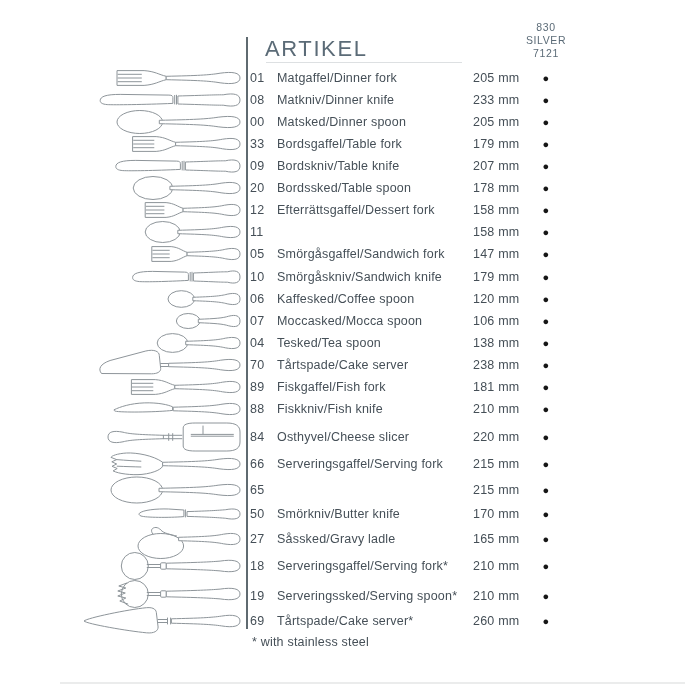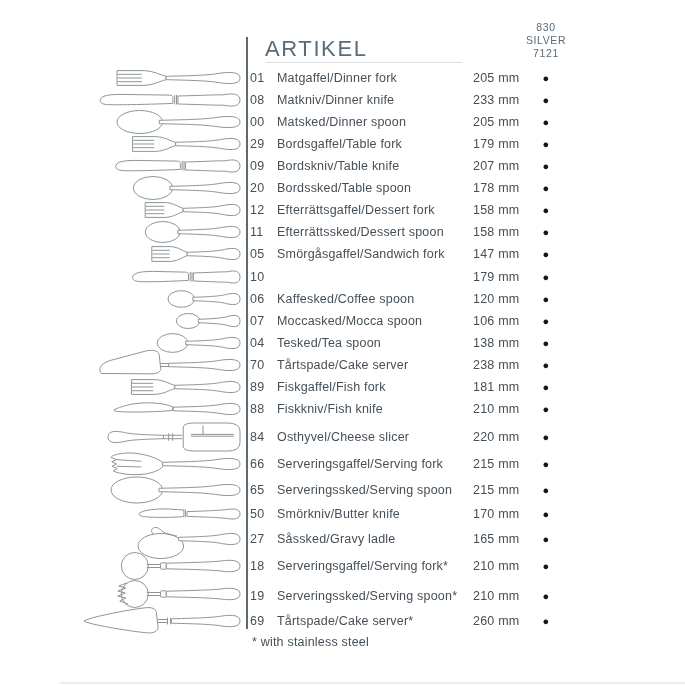--- a/index.html
+++ b/index.html
@@ -206,21 +206,21 @@
         <span class="size">233 mm</span>
         <span class="dot">●</span>
       </div>
       <div class="row" style="top: 113px;">
         <span class="code">00</span>
         <span class="name">Matsked/Dinner spoon</span>
         <span class="size">205 mm</span>
         <span class="dot">●</span>
       </div>
       <div class="row" style="top: 135px;">
-        <span class="code">29</span>
+        <span class="code">33</span>
         <span class="name">Bordsgaffel/Table fork</span>
         <span class="size">179 mm</span>
         <span class="dot">●</span>
       </div>
       <div class="row" style="top: 157px;">
         <span class="code">09</span>
         <span class="name">Bordskniv/Table knife</span>
         <span class="size">207 mm</span>
         <span class="dot">●</span>
       </div>
@@ -231,32 +231,32 @@
         <span class="dot">●</span>
       </div>
       <div class="row" style="top: 201px;">
         <span class="code">12</span>
         <span class="name">Efterrättsgaffel/Dessert fork</span>
         <span class="size">158 mm</span>
         <span class="dot">●</span>
       </div>
       <div class="row" style="top: 223px;">
         <span class="code">11</span>
-        <span class="name">Efterrättssked/Dessert spoon</span>
         <span class="size">158 mm</span>
         <span class="dot">●</span>
       </div>
       <div class="row" style="top: 245px;">
         <span class="code">05</span>
         <span class="name">Smörgåsgaffel/Sandwich fork</span>
         <span class="size">147 mm</span>
         <span class="dot">●</span>
       </div>
       <div class="row" style="top: 268px;">
         <span class="code">10</span>
+        <span class="name">Smörgåskniv/Sandwich knife</span>
         <span class="size">179 mm</span>
         <span class="dot">●</span>
       </div>
       <div class="row" style="top: 290px;">
         <span class="code">06</span>
         <span class="name">Kaffesked/Coffee spoon</span>
         <span class="size">120 mm</span>
         <span class="dot">●</span>
       </div>
       <div class="row" style="top: 312px;">
@@ -296,21 +296,20 @@
         <span class="dot">●</span>
       </div>
       <div class="row" style="top: 455px;">
         <span class="code">66</span>
         <span class="name">Serveringsgaffel/Serving fork</span>
         <span class="size">215 mm</span>
         <span class="dot">●</span>
       </div>
       <div class="row" style="top: 481px; text-decoration: underline;">
         <span class="code">65</span>
-        <span class="name">Serveringssked/Serving spoon</span>
         <span class="size">215 mm</span>
         <span class="dot">●</span>
       </div>
       <div class="row" style="top: 505px;">
         <span class="code">50</span>
         <span class="name">Smörkniv/Butter knife</span>
         <span class="size">170 mm</span>
         <span class="dot">●</span>
       </div>
       <div class="row" style="top: 530px;">

